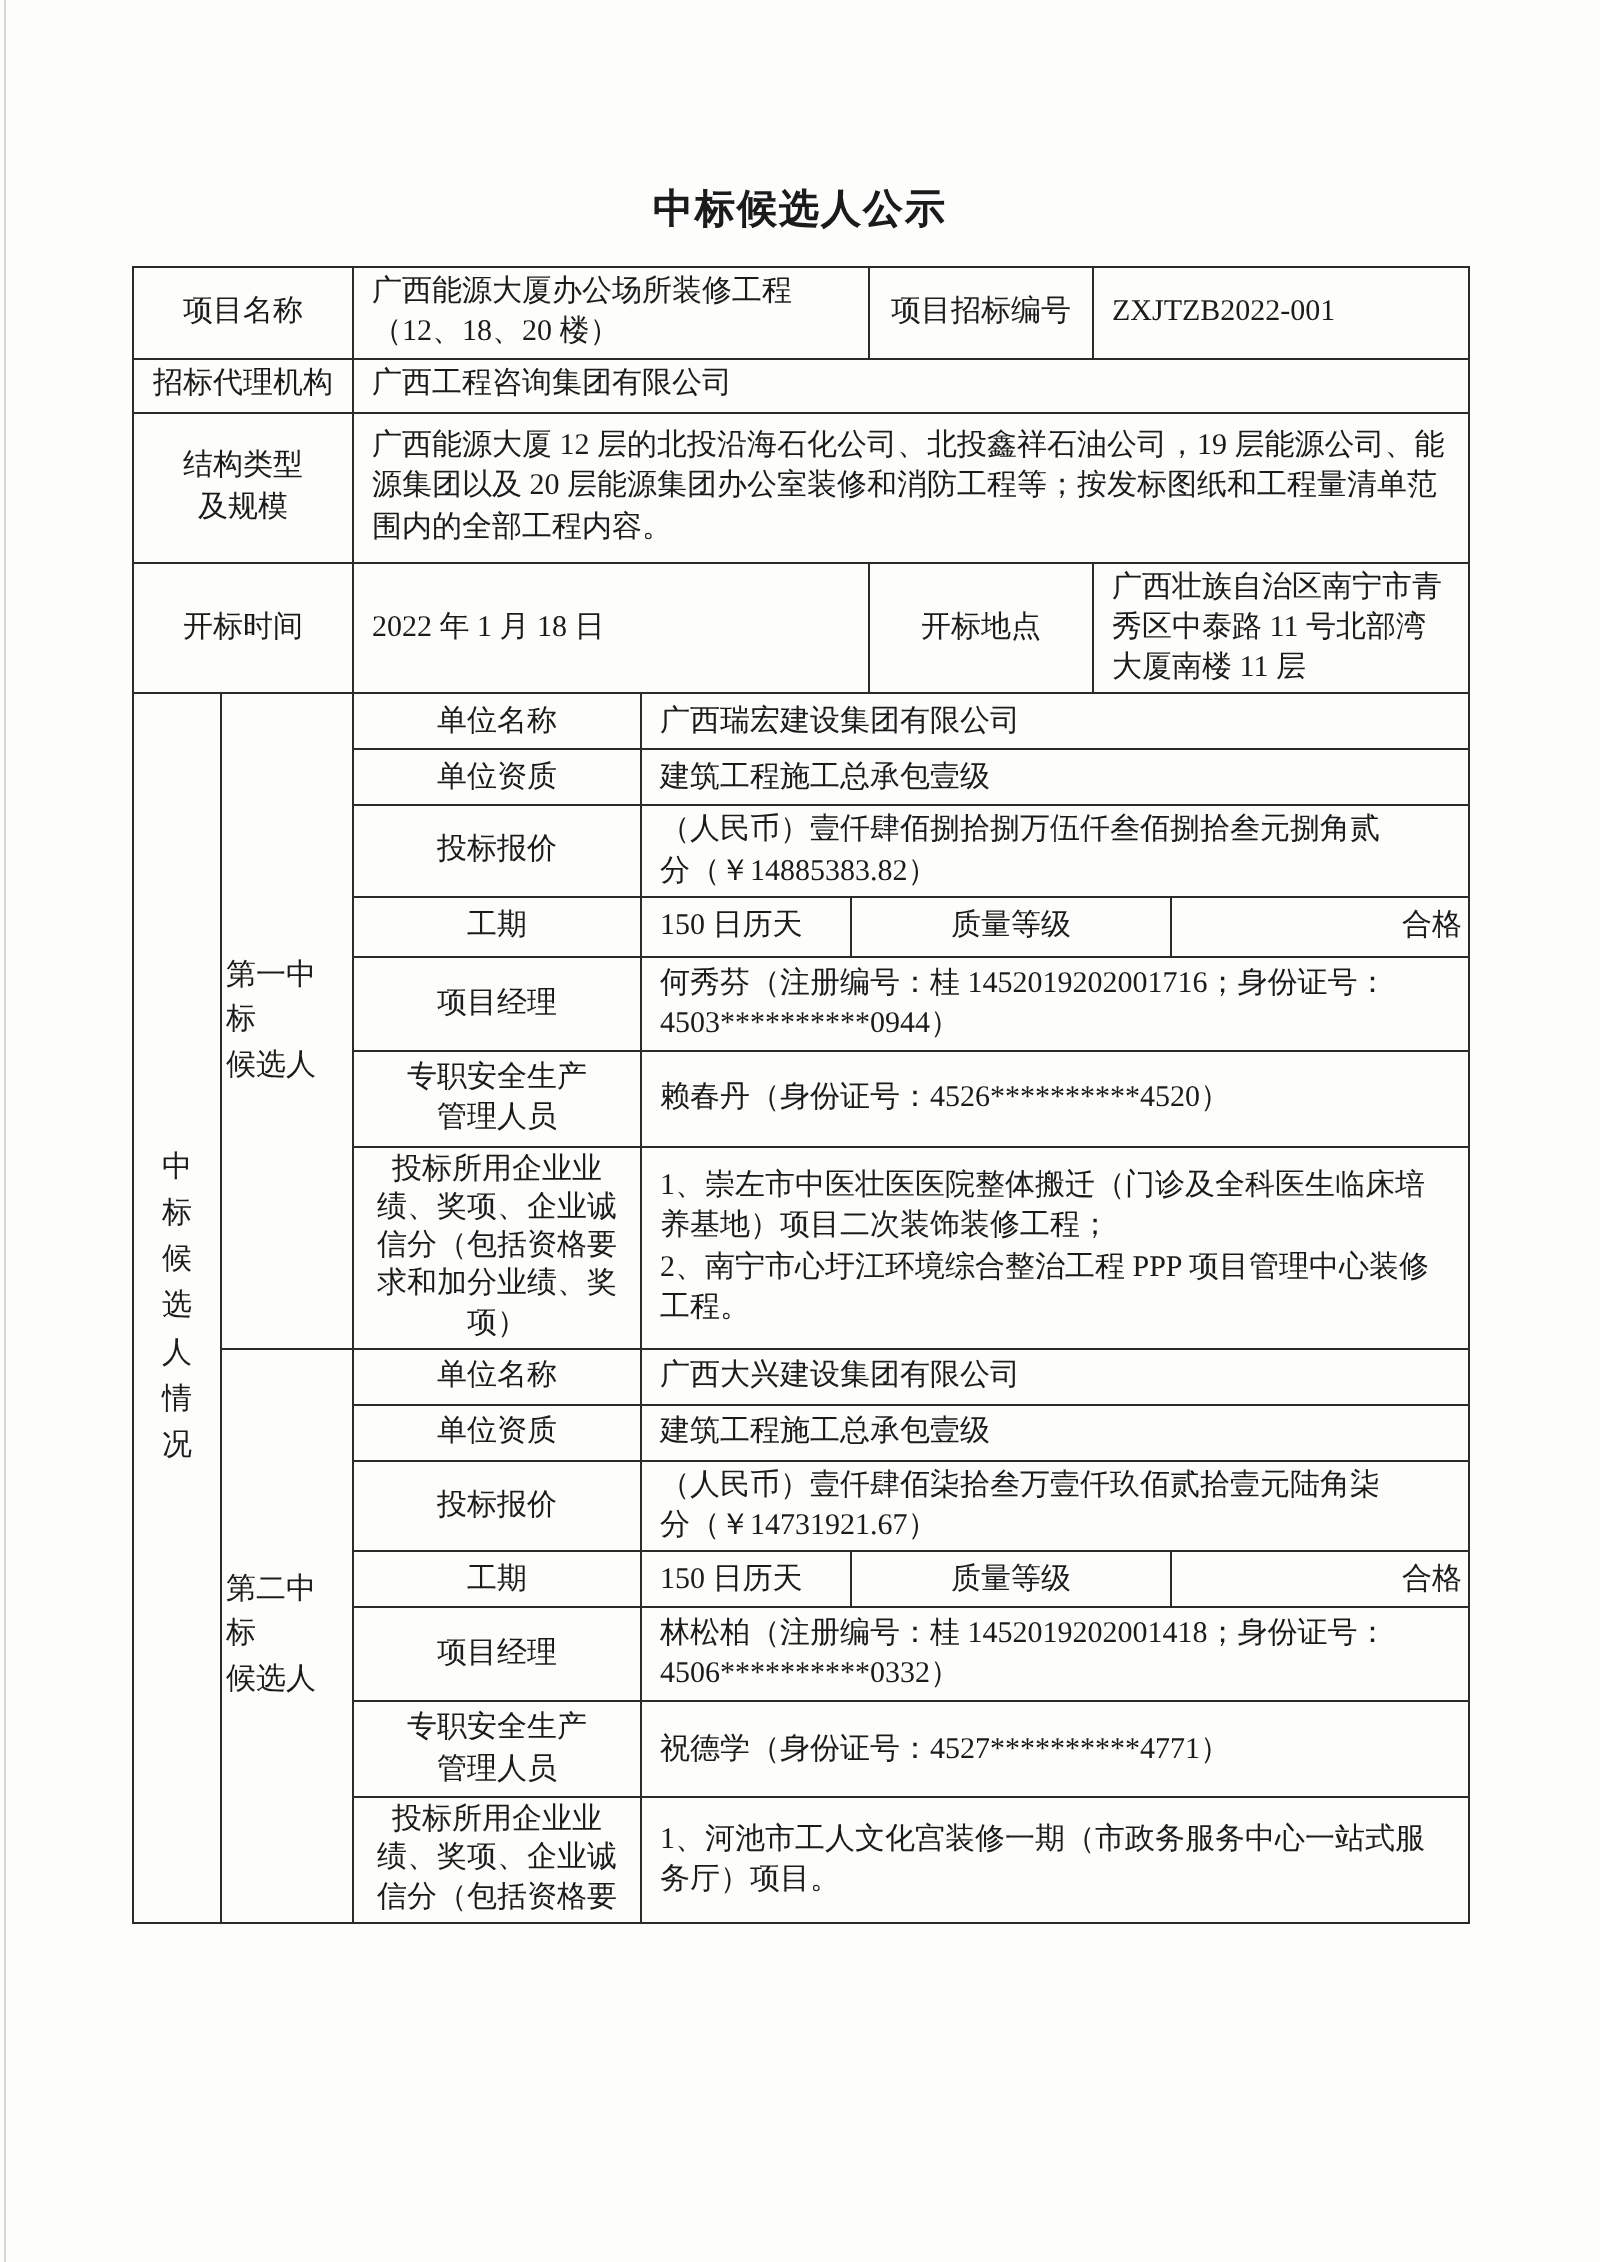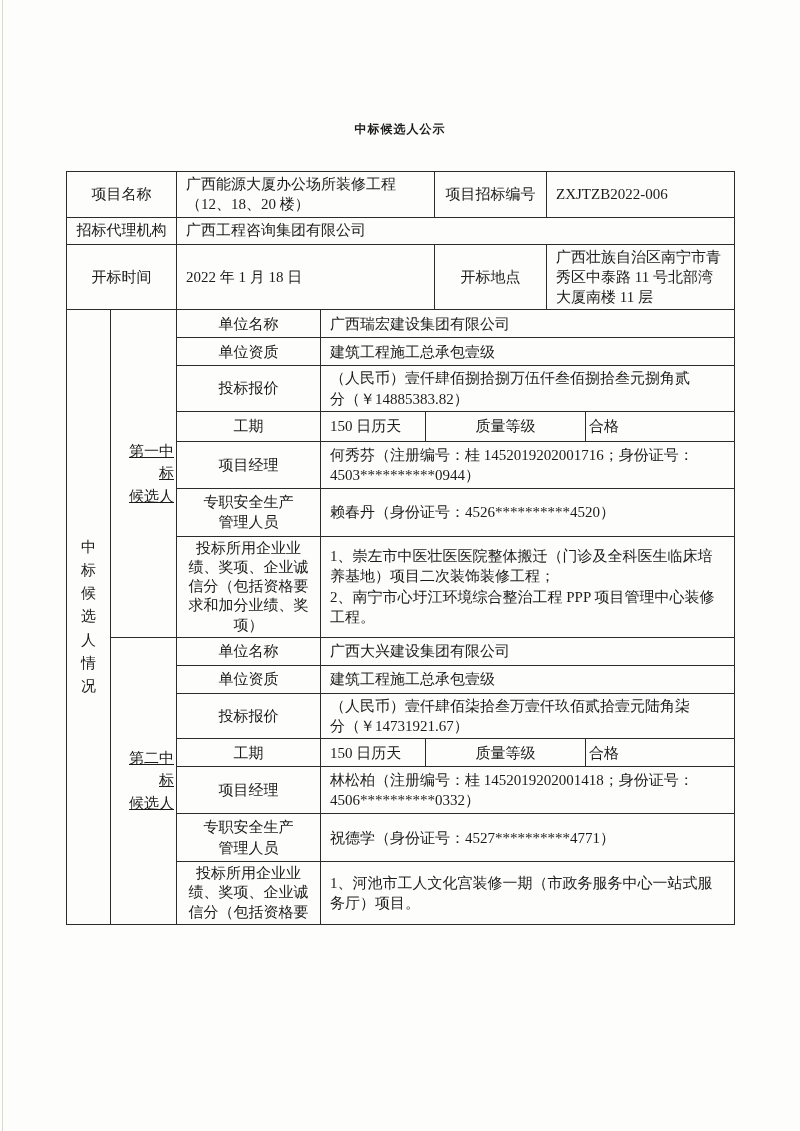--- a/index.html
+++ b/index.html
@@ -9,64 +9,63 @@
     margin:0 auto;
     background:#fdfdfb;
     overflow:hidden;
     font-family:"Liberation Serif","DejaVu Serif",serif;
     color:#1b1b1b;
     -webkit-font-smoothing:antialiased;
   }
   .scan-edge{position:absolute;left:2px;top:0;bottom:0;width:1px;background:#d9d9d2;}
   .doc-title{
     margin:0;
-    padding-top:116px;
+    padding-top:92px;
     text-align:center;
-    font-size:12px;
+    font-size:20px;
     font-weight:600;
     letter-spacing:1px;
     line-height:26px;
   }
   table{
     border-collapse:collapse;
     table-layout:fixed;
     margin-left:66px;
     width:668px;
     font-size:15px;
     line-height:1.35;
   }
-  #tbl-main{margin-top:29px;}
+  #tbl-main{margin-top:15px;}
   #tbl-cand{margin-top:-1px;}
   td{
     border:1px solid #2b2b2b;
     vertical-align:middle;
     overflow:hidden;
   }
   td.lbl{
     text-align:center;
     padding:2px 3px;
     white-space:pre-line;
   }
   td.val{
     text-align:left;
     padding:2px 9px;
     white-space:pre-line;
   }
   td.val-center{
+    text-align:right;
+    padding:2px 3px;
+    white-space:pre-line;
+    margin-top:23px;
+  }
+  td.rank{
     text-align:left;
-    padding:2px 3px;
-    white-space:pre-line;
-    margin-top:23px;
-  }
-  td.rank{
-    text-align:right;
     padding:2px 2px;
     white-space:pre-line;
     line-height:1.5;
-    text-decoration:underline;
   }
   td.section-hdr{
     text-align:center;
     padding:2px 12px;
     white-space:pre-line;
     line-height:1.55;
   }
   td.ach-lbl{line-height:1.28;margin-left:12px;}
 </style>
 </head>
@@ -83,25 +82,30 @@
         <col style="width:258px">
         <col style="width:112px">
         <col style="width:188px">
       </colgroup>
     <tbody>
         <tr style="height:44px">
       <td class="lbl">项目名称</td>
       <td class="val">广西能源大厦办公场所装修工程
 （12、18、20 楼）</td>
       <td class="lbl">项目招标编号</td>
-      <td class="val">ZXJTZB2022-006</td>
+      <td class="val">ZXJTZB2022-001</td>
     </tr>
     <tr style="height:27px">
       <td class="lbl">招标代理机构</td>
       <td class="val" colspan="3">广西工程咨询集团有限公司</td>
+    </tr>
+    <tr style="height:75px">
+      <td class="lbl">结构类型
+及规模</td>
+      <td class="val" colspan="3">广西能源大厦 12 层的北投沿海石化公司、北投鑫祥石油公司，19 层能源公司、能源集团以及 20 层能源集团办公室装修和消防工程等；按发标图纸和工程量清单范围内的全部工程内容。</td>
     </tr>
     <tr style="height:59px">
       <td class="lbl">开标时间</td>
       <td class="val">2022 年 1 月 18 日</td>
       <td class="lbl">开标地点</td>
       <td class="val">广西壮族自治区南宁市青秀区中泰路 11 号北部湾大厦南楼 11 层</td>
     </tr>
   </tbody>
     </table>
 

